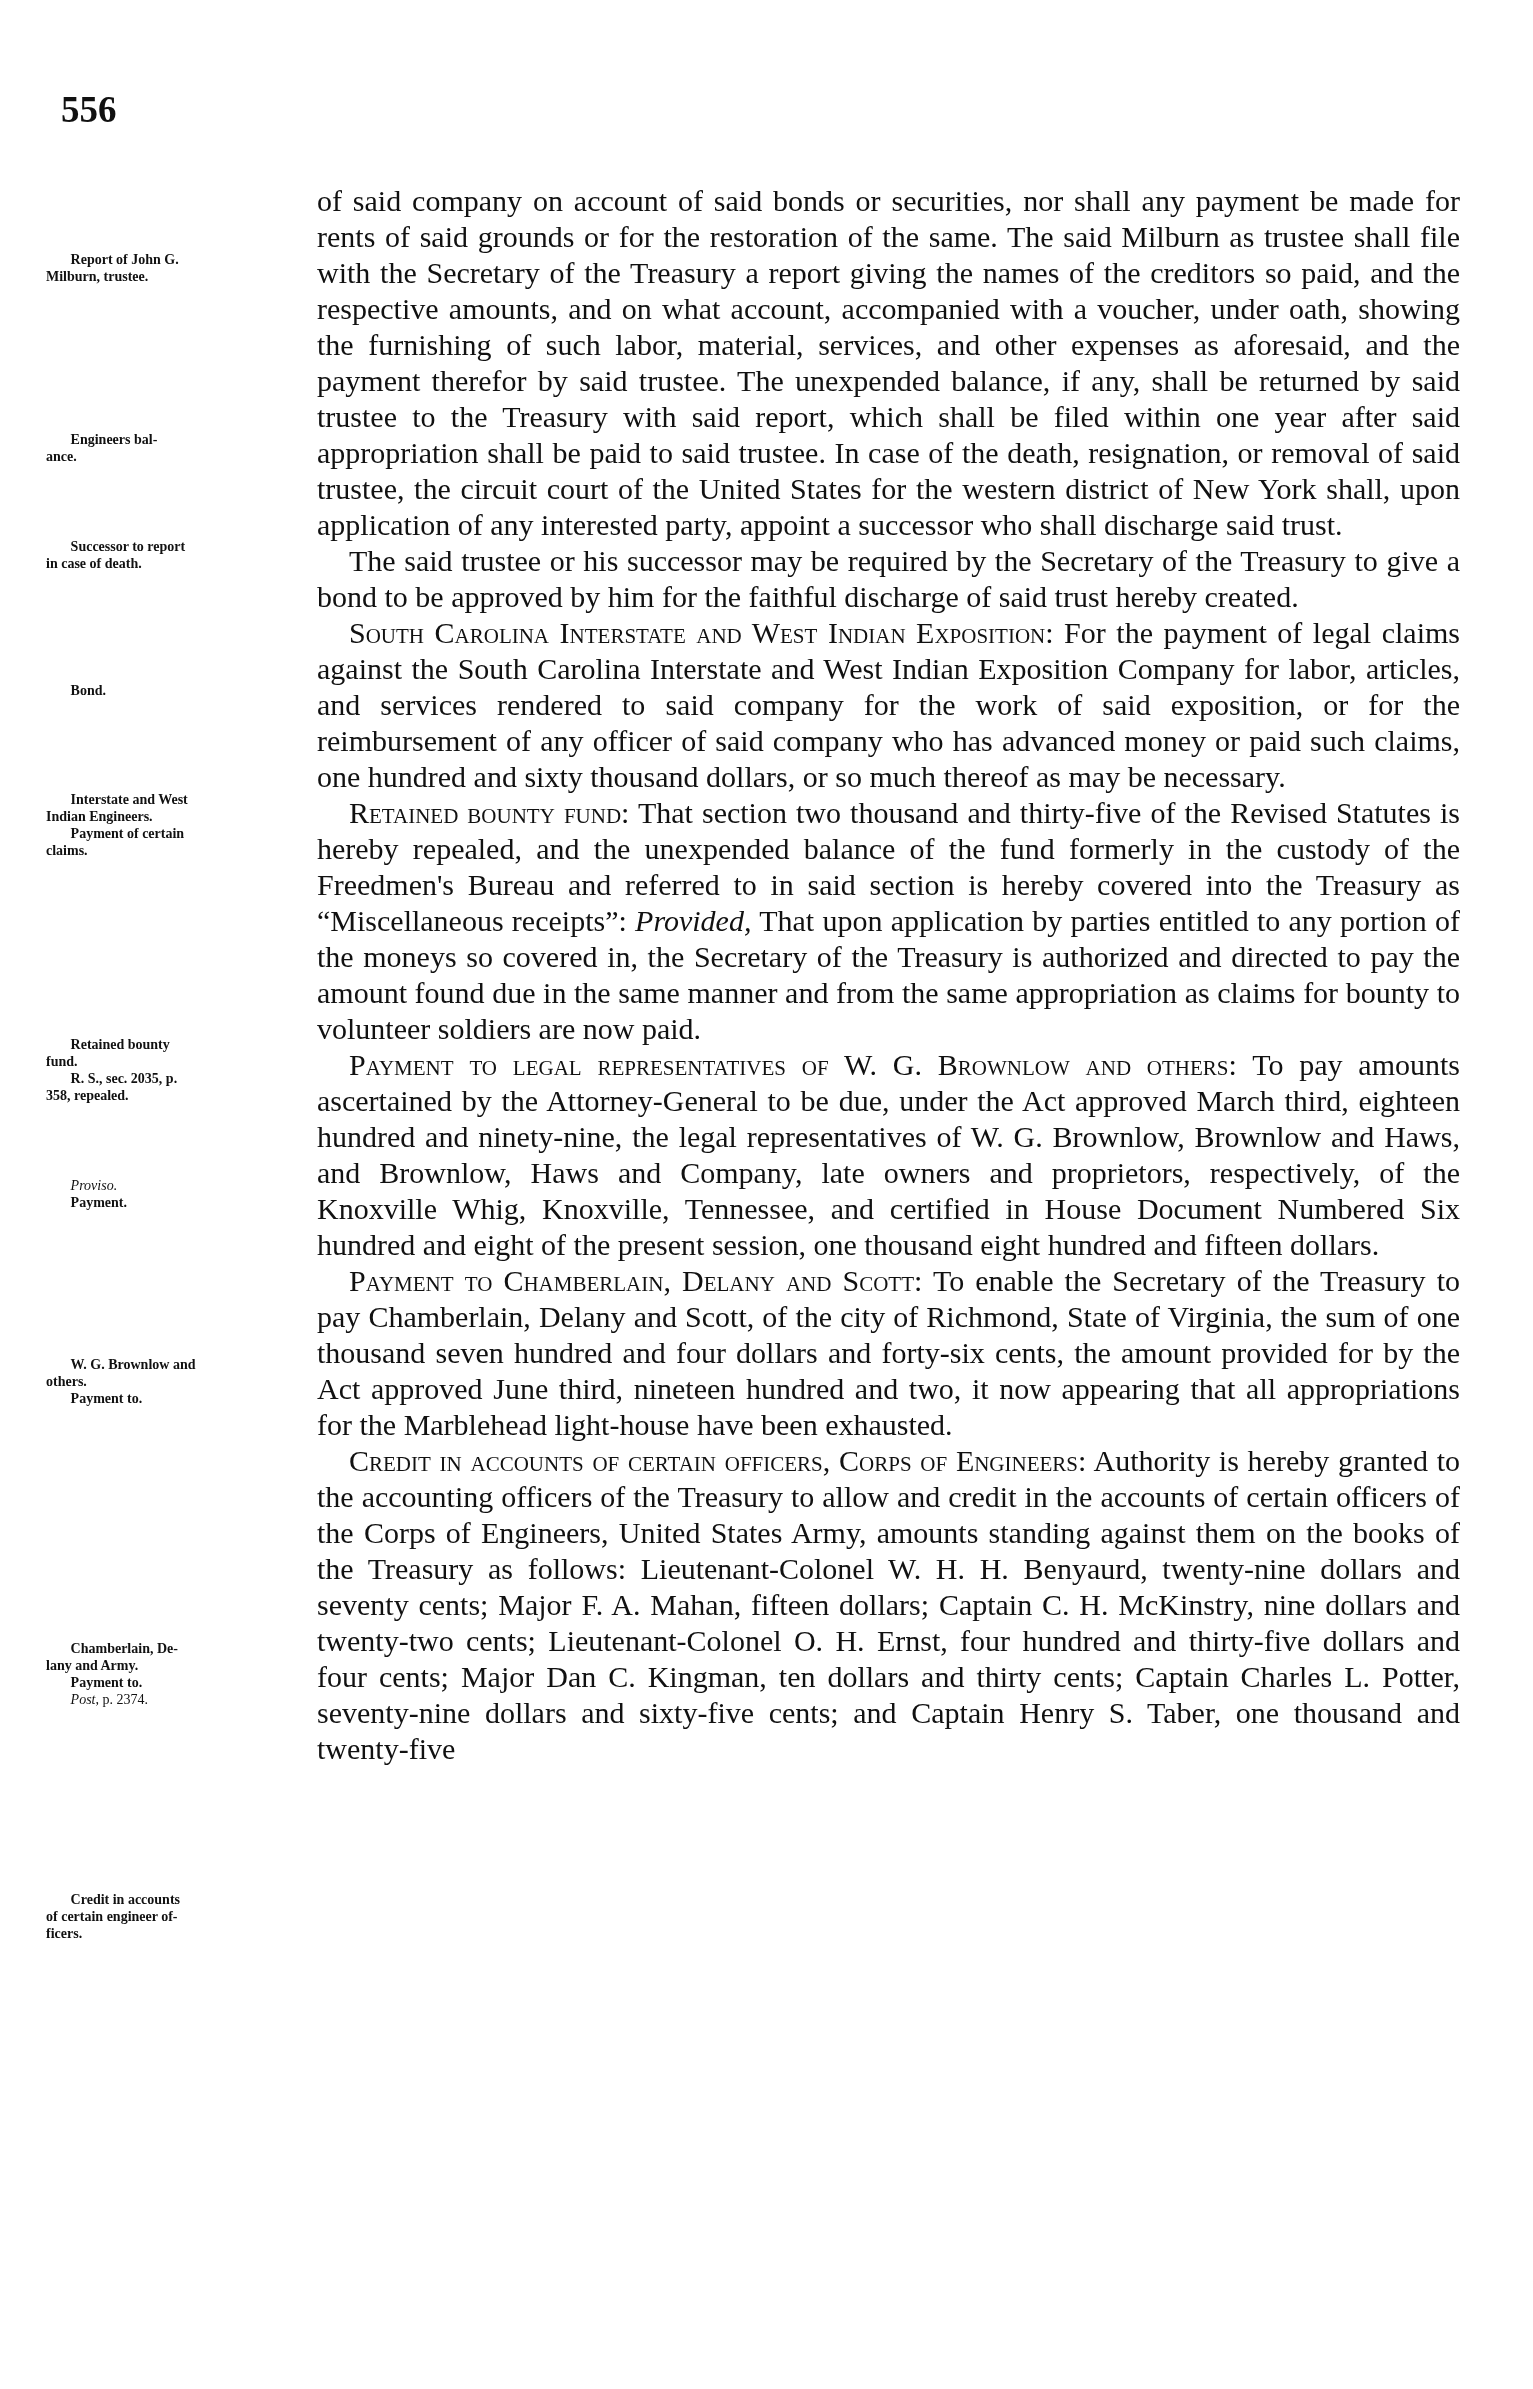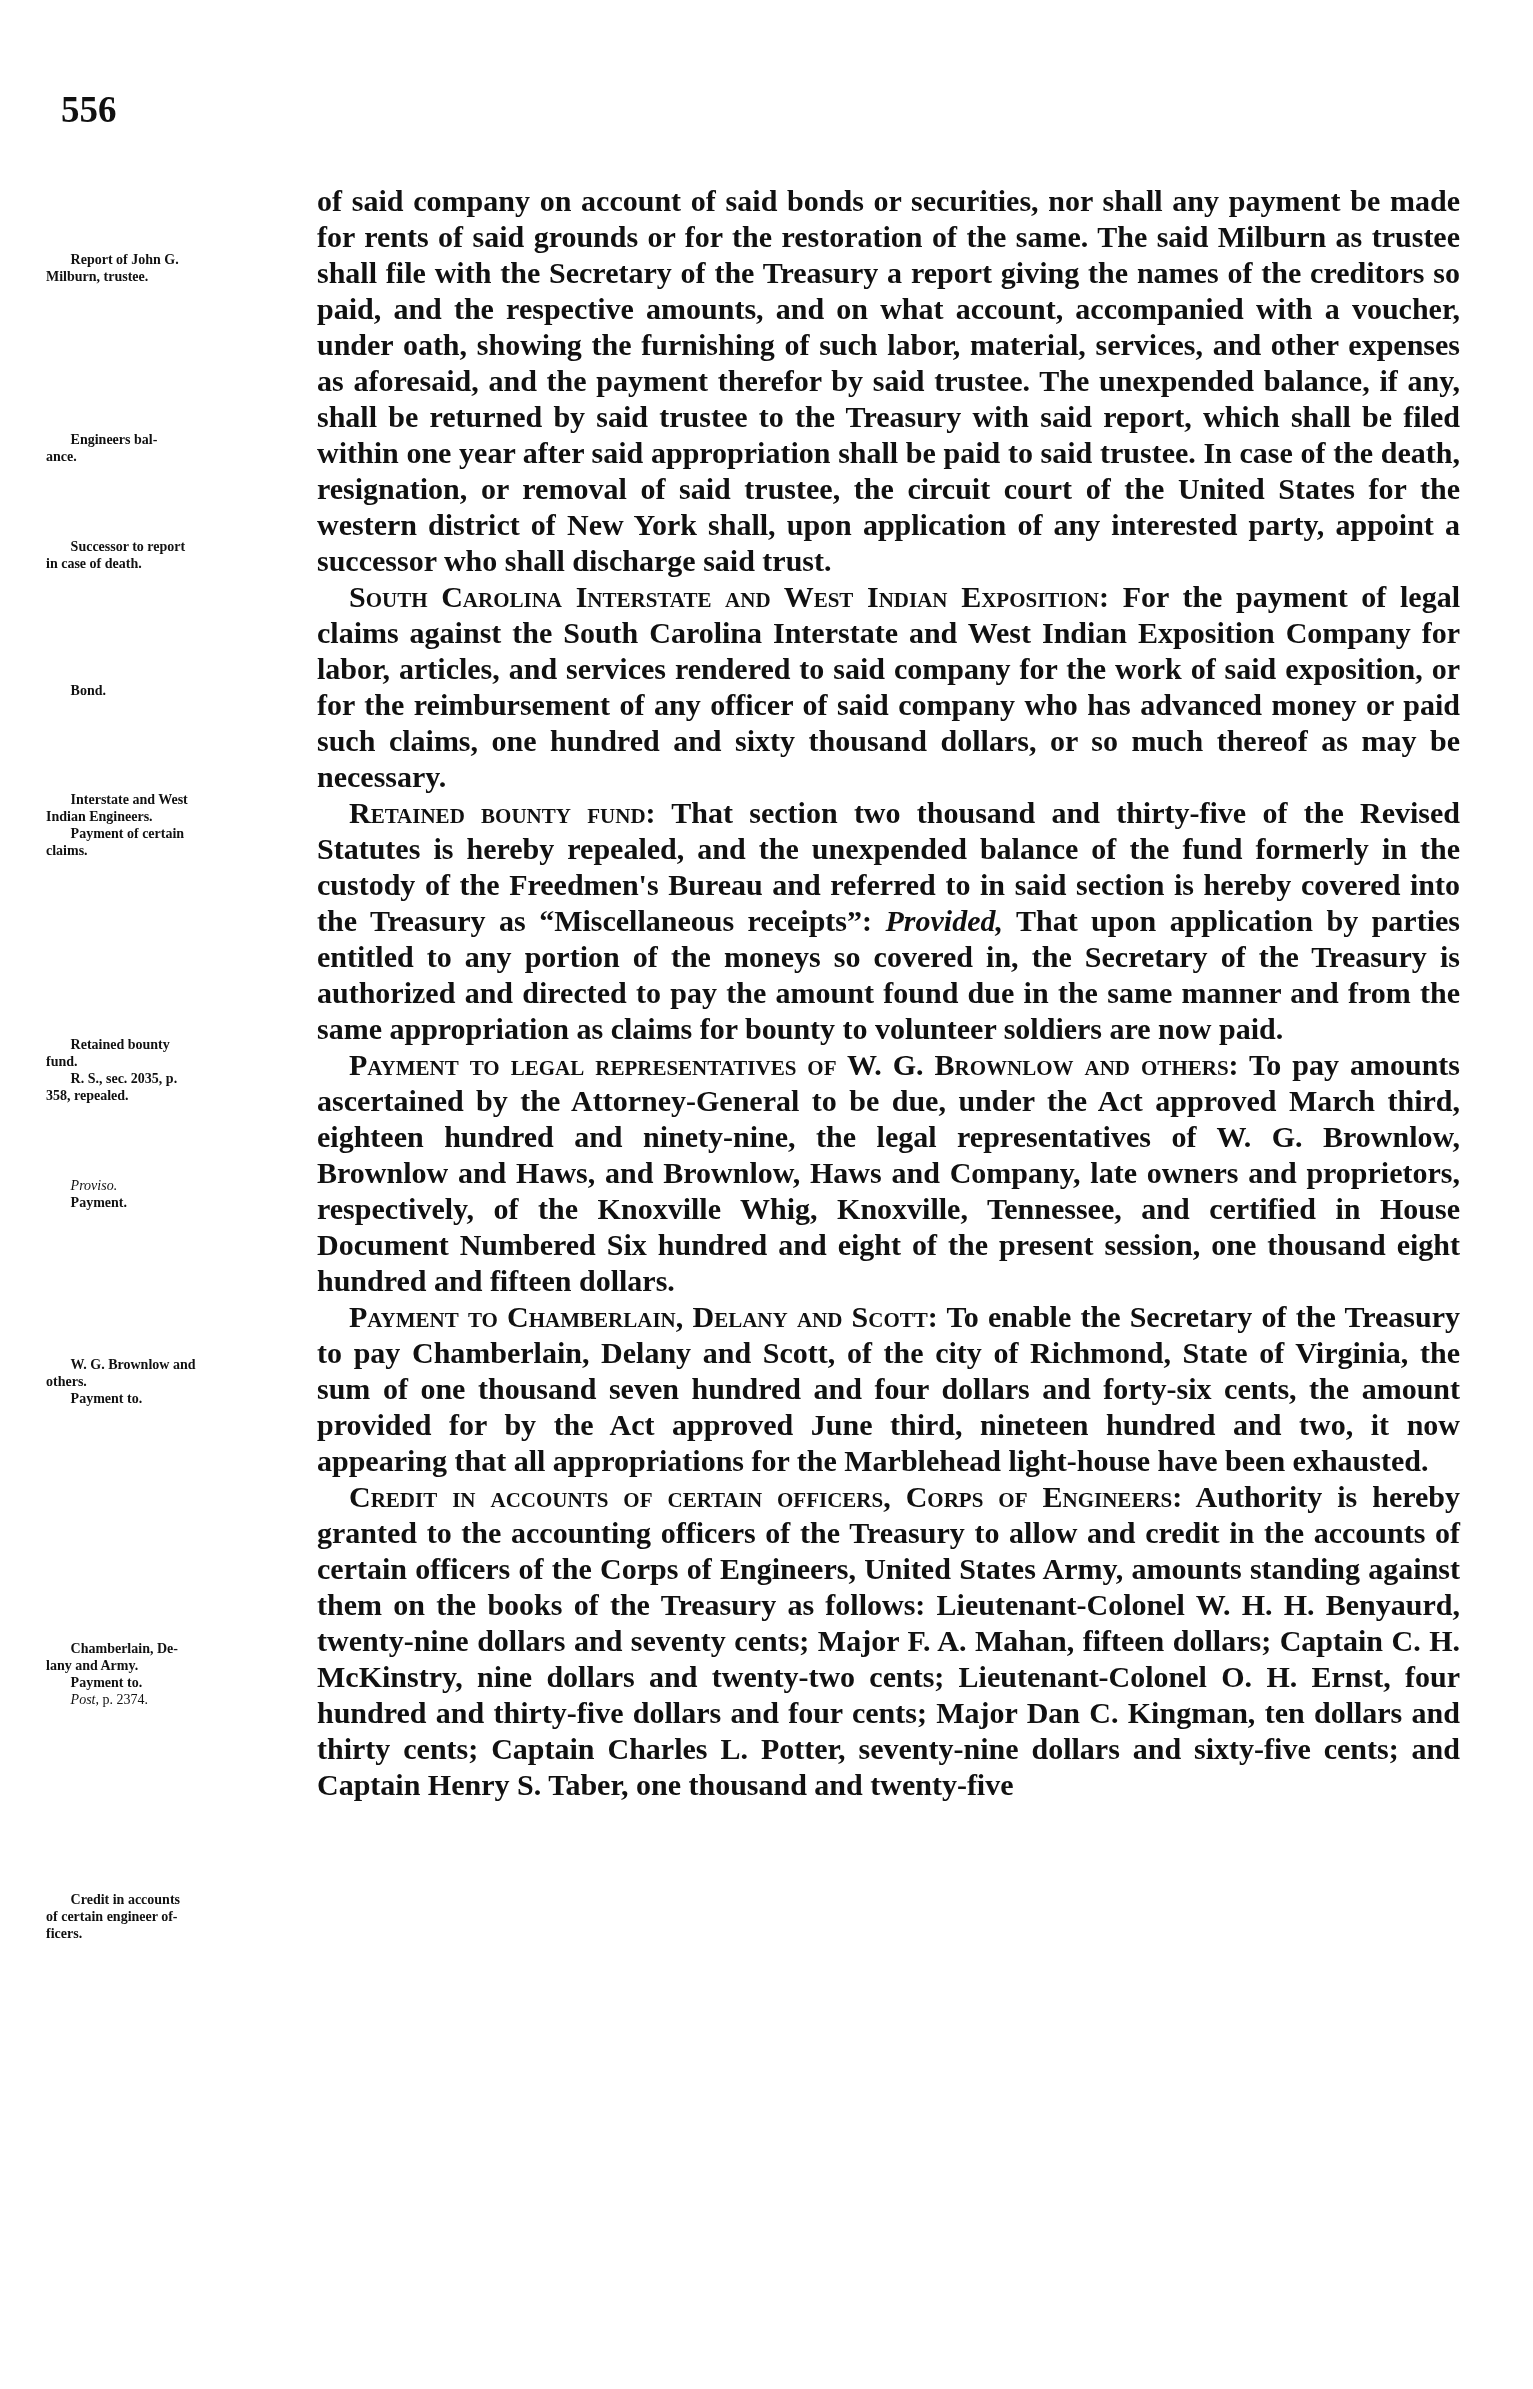--- a/index.html
+++ b/index.html
@@ -1,21 +1,21 @@
 <!DOCTYPE html>
 <html style="font-size:14px"><head>
   <meta charset="utf-8">
   <style>
     html, body { margin: 0; padding: 0; background: #ffffff; }
     body { width: 1534px; height: 2389px; position: relative; overflow: hidden; color: #111; font-family: "Liberation Serif", "DejaVu Serif", serif; }
     .header { position: absolute; top: 88px; left: 53px; width: 1407px; height: 53px; font-size: 33px; }
     .header .page-no { position: absolute; left: 8px; top: 0; font-weight: bold; font-size: 37px; }
     .header .running-head { position: absolute; left: 295px; top: 3.5px; letter-spacing: 0.4px; }
     .header .sc { font-variant: small-caps; }
-    .body { position: absolute; top: 183px; left: 317px; width: 1143px; font-size: 30px; line-height: 36px; text-align: justify; font-weight: bold; }
+    .body { position: absolute; top: 183px; left: 317px; width: 1143px; font-size: 30px; line-height: 36px; text-align: justify; }
     .body p { margin: 0; text-indent: 32px; }
     .body p.cont { text-indent: 0; }
     .body .smallcaps { font-variant: small-caps; }
     .body i { font-style: italic; }
     .margin { position: absolute; left: 46px; width: 264px; font-family: Liberation Serif, serif; font-weight: bold; font-size: 14px; line-height: 17px; text-align: justify; }
     .margin .ln { display: block; text-indent: 24.6px; }
     .margin i { font-weight: normal; }
     .mn-line { display: block; }
   </style>
 </head>
@@ -70,19 +70,20 @@
   </div>
   <div class="margin" style="top:1891px">
     <span class="ln">Credit in accounts</span>
     <span class="mn-line">of certain engineer of-</span>
     <span class="mn-line">ficers.</span>
   </div>
 </div>
 
 <div class="body">
   <p class="cont">of said company on account of said bonds or securities, nor shall any payment be made for rents of said grounds or for the restoration of the same. The said Milburn as trustee shall file with the Secretary of the Treasury a report giving the names of the creditors so paid, and the respective amounts, and on what account, accompanied with a voucher, under oath, showing the furnishing of such labor, material, services, and other expenses as aforesaid, and the payment therefor by said trustee. The unexpended balance, if any, shall be returned by said trustee to the Treasury with said report, which shall be filed within one year after said appropriation shall be paid to said trustee. In case of the death, resignation, or removal of said trustee, the circuit court of the United States for the western district of New York shall, upon application of any interested party, appoint a successor who shall discharge said trust.</p>
+  <p>The said trustee or his successor may be required by the Secretary of the Treasury to give a bond to be approved by him for the faithful discharge of said trust hereby created.</p>
   <p><span class="smallcaps">South Carolina Interstate and West Indian Exposition:</span><span> For the payment of legal claims against the South Carolina Interstate and West Indian Exposition Company for labor, articles, and services rendered to said company for the work of said exposition, or for the reimbursement of any officer of said company who has advanced money or paid such claims, one hundred and sixty thousand dollars, or so much thereof as may be necessary.</span></p>
   <p><span class="smallcaps">Retained bounty fund:</span><span> That section two thousand and thirty-five of the Revised Statutes is hereby repealed, and the unexpended balance of the fund formerly in the custody of the Freedmen's Bureau and referred to in said section is hereby covered into the Treasury as “Miscellaneous receipts”: </span><i>Provided,</i><span> That upon application by parties entitled to any portion of the moneys so covered in, the Secretary of the Treasury is authorized and directed to pay the amount found due in the same manner and from the same appropriation as claims for bounty to volunteer soldiers are now paid.</span></p>
   <p><span class="smallcaps">Payment to legal representatives of W. G. Brownlow and others:</span><span> To pay amounts ascertained by the Attorney-General to be due, under the Act approved March third, eighteen hundred and ninety-nine, the legal representatives of W. G. Brownlow, Brownlow and Haws, and Brownlow, Haws and Company, late owners and proprietors, respectively, of the Knoxville Whig, Knoxville, Tennessee, and certified in House Document Numbered Six hundred and eight of the present session, one thousand eight hundred and fifteen dollars.</span></p>
   <p><span class="smallcaps">Payment to Chamberlain, Delany and Scott:</span><span> To enable the Secretary of the Treasury to pay Chamberlain, Delany and Scott, of the city of Richmond, State of Virginia, the sum of one thousand seven hundred and four dollars and forty-six cents, the amount provided for by the Act approved June third, nineteen hundred and two, it now appearing that all appropriations for the Marblehead light-house have been exhausted.</span></p>
   <p><span class="smallcaps">Credit in accounts of certain officers, Corps of Engineers:</span><span> Authority is hereby granted to the accounting officers of the Treasury to allow and credit in the accounts of certain officers of the Corps of Engineers, United States Army, amounts standing against them on the books of the Treasury as follows: Lieutenant-Colonel W. H. H. Benyaurd, twenty-nine dollars and seventy cents; Major F. A. Mahan, fifteen dollars; Captain C. H. McKinstry, nine dollars and twenty-two cents; Lieutenant-Colonel O. H. Ernst, four hundred and thirty-five dollars and four cents; Major Dan C. Kingman, ten dollars and thirty cents; Captain Charles L. Potter, seventy-nine dollars and sixty-five cents; and Captain Henry S. Taber, one thousand and twenty-five</span></p>
 </div>
 
 
 </body></html>

